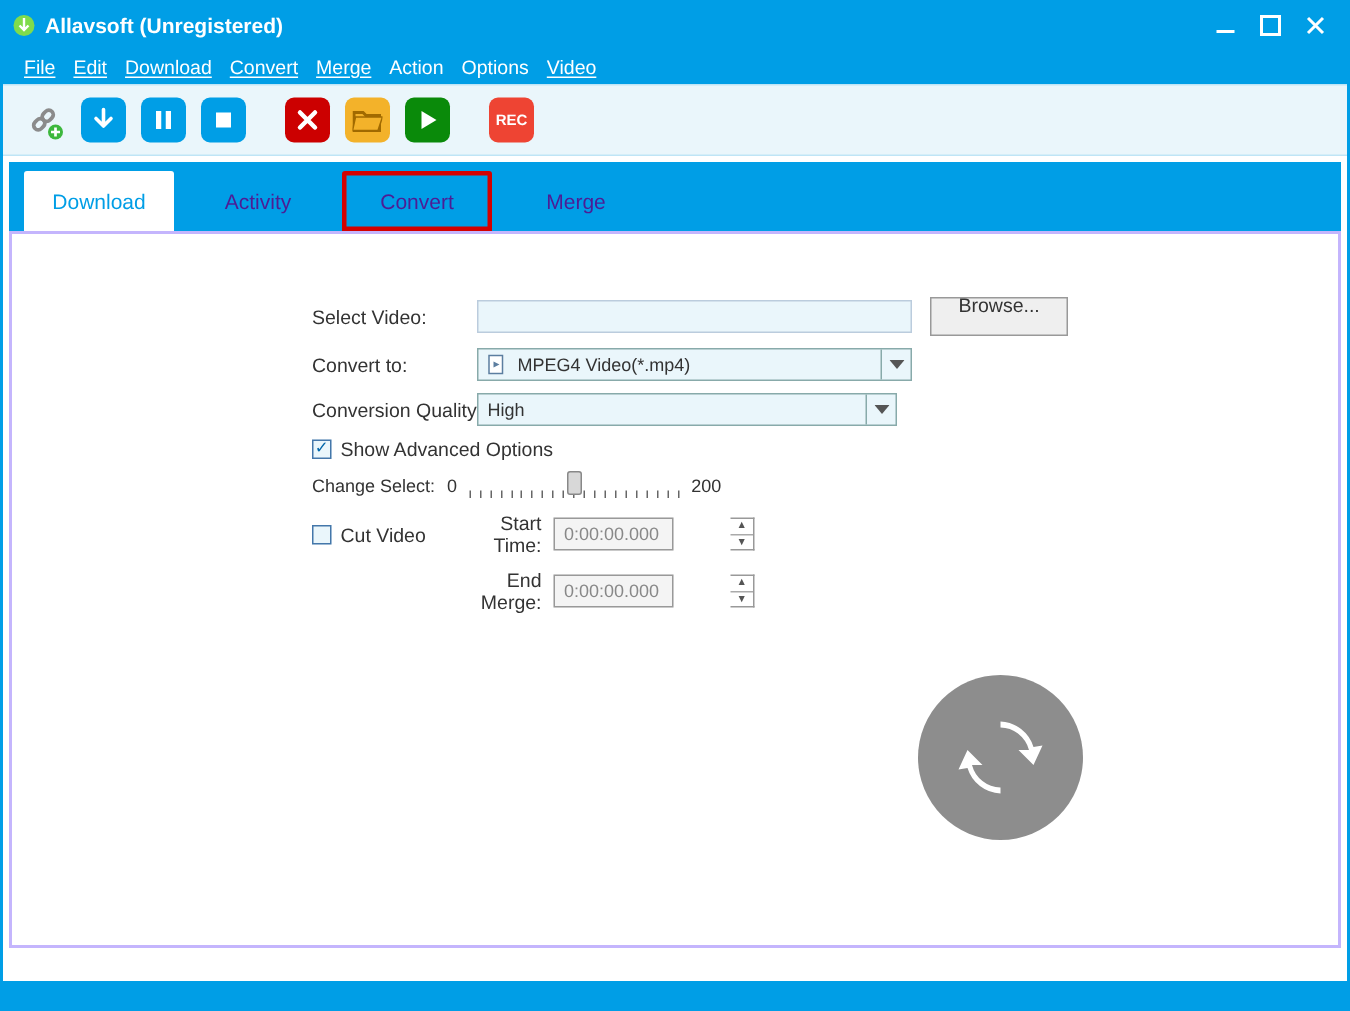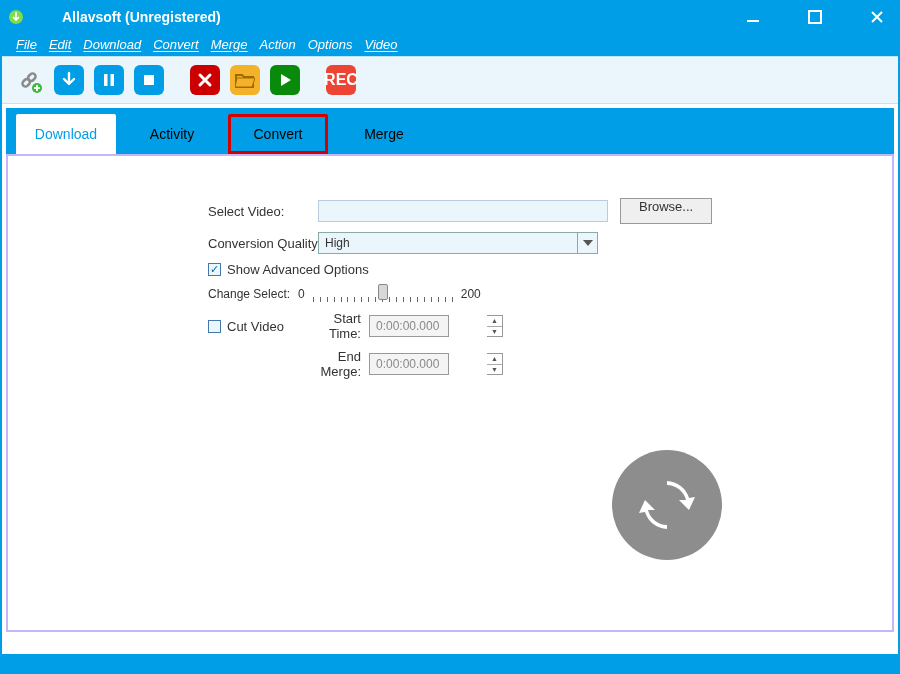--- a/index.html
+++ b/index.html
@@ -19,21 +19,20 @@
     border: 2px solid #009ee6;
   }
   
   .titlebar {
     height: 30px;
     background: #009ee6;
     color: #fff;
     display: flex;
     align-items: center;
     padding: 0 6px;
-    gap: 32px;
   }
   .titlebar .app-icon {
     display: flex; align-items: center; margin-right: 6px;
   }
   .titlebar .title { font-size: 14px; font-weight: 600; flex: 0 0 auto; }
   .titlebar .spacer { flex: 1; }
   .winbtn {
     width: 30px; height: 20px;
     display:flex;align-items:center;justify-content:center;
     color:#fff; font-size:16px; font-weight:100;
@@ -44,21 +43,21 @@
   .menubar {
     height: 24px;
     background: #009ee6;
     color: #fff;
     display: flex;
     align-items: center;
     gap: 12px;
     padding: 0 14px;
     font-size: 13px;
   }
-  .menubar .menu-item { text-decoration: underline; text-underline-offset: 2px; font-style: italic; }
+  .menubar .menu-item { text-decoration: underline; text-underline-offset: 2px; }
   .menubar .menu-item.no-ul { text-decoration: none; }
 
   
   .toolbar {
     height: 48px;
     background: #eaf6fb;
     border-top: 1px solid #bfe5f6;
     border-bottom: 1px solid #bfe5f6;
     display: flex;
     align-items: center;
@@ -69,36 +68,36 @@
     width: 30px; height: 30px; border-radius: 6px;
     display:flex;align-items:center;justify-content:center;
   }
   .tbtn.link { background: transparent; }
   .tbtn.blue { background:#009ee6; }
   .tbtn.red  { background:#c00; }
   .tbtn.yellow { background:#f3b22a; }
   .tbtn.green { background:#0a8a0a; }
   .tbtn.rec { background:#e43; }
   .tbtn svg { display:block; }
-  .rec-text { font-size:16px; font-weight:700; color:#fff; }
+  .rec-text { font-size:10px; font-weight:700; color:#fff; }
 
   
   .tabstrip {
     height: 46px;
     background: #009ee6;
     display: flex;
     align-items: flex-end;
     padding: 0 10px;
     gap: 6px;
   }
   .tab {
     height: 40px;
     min-width: 100px;
     padding: 0 18px;
-    color: #000000;
+    color: #4c1d95;
     display:flex;align-items:center;justify-content:center;
     border-top-left-radius: 2px; border-top-right-radius: 2px;
     font-size:14px;
   }
   .tab.active { background: #fff; color:#009ee6; }
   .tab.highlight { border: 3px solid #d40000; }
 
   
   .content-wrap {
     flex: 1;
@@ -120,23 +119,23 @@
   .row {
     display:flex; align-items:center;
     margin-bottom: 8px;
     font-size: 13px;
   }
   .lbl { width: 110px; }
   .textfield {
     flex:1; height:22px; border:1px solid #bcd; background:#eaf6fb;
   }
   .btn {
-    height: 26px; padding: 0 18px;
+    height: 26px; padding: 12px 18px;
     border:1px solid #999; background:#efefef;
-    display:flex;align-items:flex-start;justify-content:center;
+    display:flex;align-items:flex-end;justify-content:center;
     font-size:13px; margin-left:12px;
   }
   .combo {
     flex:1; height:22px; border:1px solid #8aa; background:#eaf6fb;
     display:flex; align-items:center; padding: 0 6px;
     position: relative; font-size:12px;
   }
   .combo .caret {
     position:absolute; right:0; top:0; bottom:0; width:20px;
     display:flex;align-items:center;justify-content:center;
@@ -303,20 +302,37 @@
         <div class="form">
 
           <div class="row">
             <span class="lbl">Select Video:</span>
             <div class="textfield" style="width:290px;flex:0 0 290px"></div>
             <div class="btn">
               <span>Browse...</span>
             </div>
           </div>
 
+          <div class="row">
+            <span class="lbl">Convert to:</span>
+            <div class="combo" style="width:290px;flex:0 0 290px">
+              <span class="fileicon">
+                <svg width="14" height="14" viewBox="0 0 14 14">
+                    <rect x="1" y="1" width="9" height="12" fill="#fff" stroke="#5c7ea0"></rect>
+                    <path d="M4 5 L8 7 L4 9 Z" fill="#5c7ea0"></path>
+                  </svg>
+              </span>
+              <span>MPEG4 Video(*.mp4)</span>
+              <span class="caret">
+                <svg width="10" height="6">
+                    <path d="M0 0 L5 6 L10 0 Z" fill="#555"></path>
+                  </svg>
+              </span>
+            </div>
+          </div>
 
           <div class="row">
             <span class="lbl" style="width:120px">Conversion Quality:</span>
             <div class="combo" style="width:280px;flex:0 0 280px;margin-left:-10px">
               <span>High</span>
               <span class="caret">
                 <svg width="10" height="6">
                     <path d="M0 0 L5 6 L10 0 Z" fill="#555"></path>
                   </svg>
               </span>

